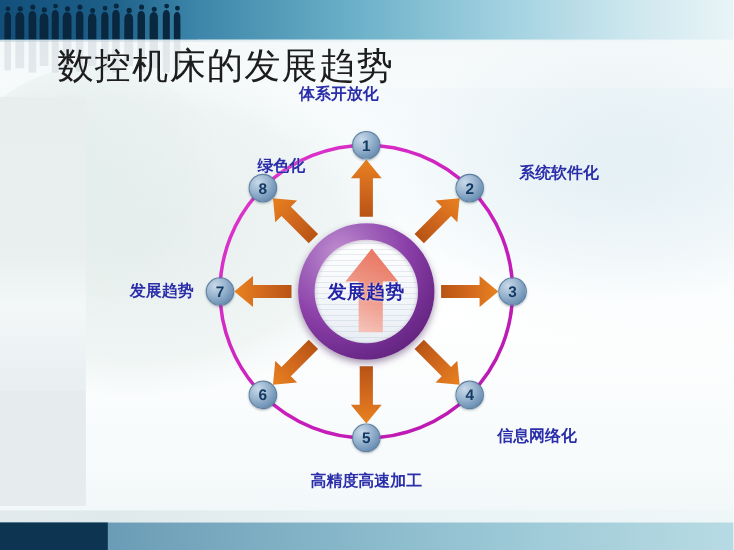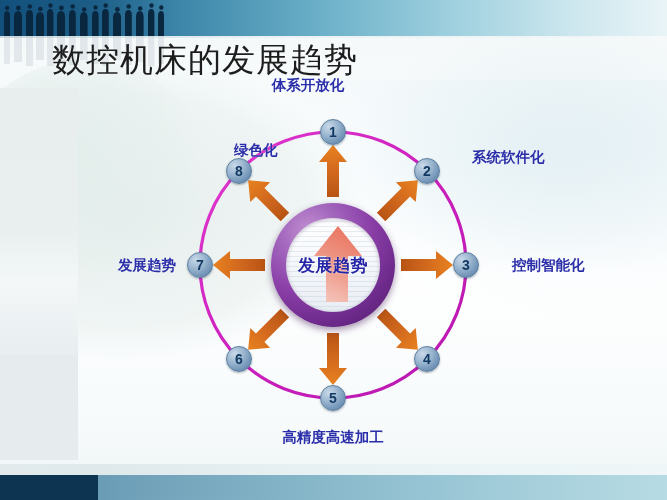--- a/index.html
+++ b/index.html
@@ -355,21 +355,21 @@
   </div>
   <div class="node" style="left:200px; top:265px;">
     <span>7</span>
   </div>
   <div class="node" style="left:239px; top:171px;">
     <span>8</span>
   </div>
 
   <div class="label" style="left:308px; top:76px; transform:translateX(-50%);">体系开放化</div>
   <div class="label" style="left:472px; top:148px;">系统软件化</div>
-  <div class="label" style="left:512px; top:265px; transform:translateY(-50%);">控制智能化</div>
+  <div class="label" style="left:452px; top:387px;">信息网络化</div>
   <div class="label" style="left:333px; top:428px; transform:translateX(-50%);">高精度高速加工</div>
   <div class="label" style="left:118px; top:265px; transform:translateY(-50%);">发展趋势</div>
   <div class="label" style="left:186px; top:141px;margin-left:48px;">绿色化</div>
 
   <div class="footer-top-edge"></div>
   <div class="footer-bar"></div>
   <div class="footer-dark"></div>
 
 </div>
 

